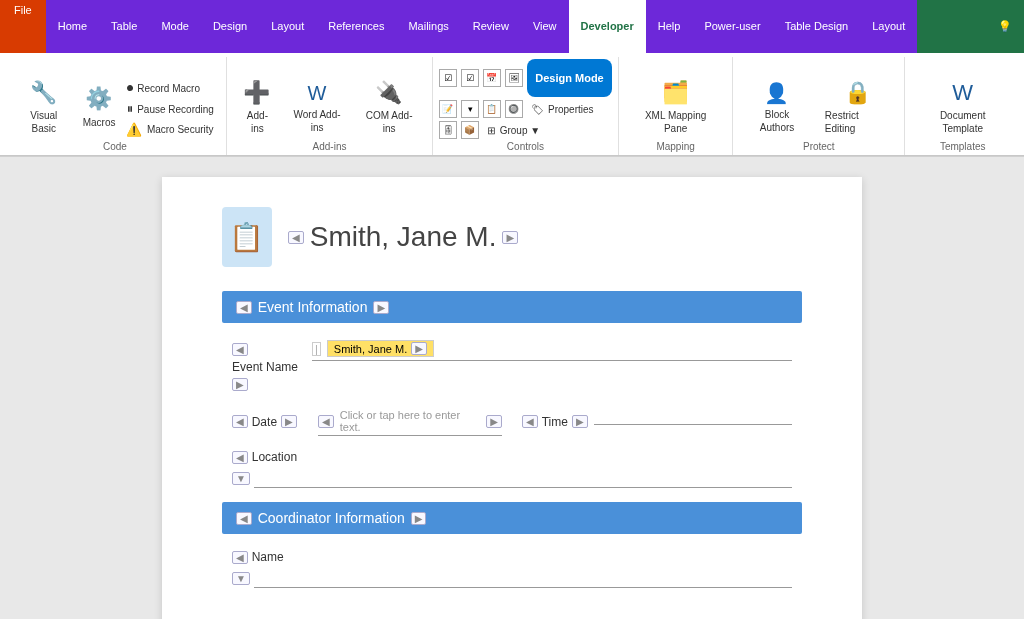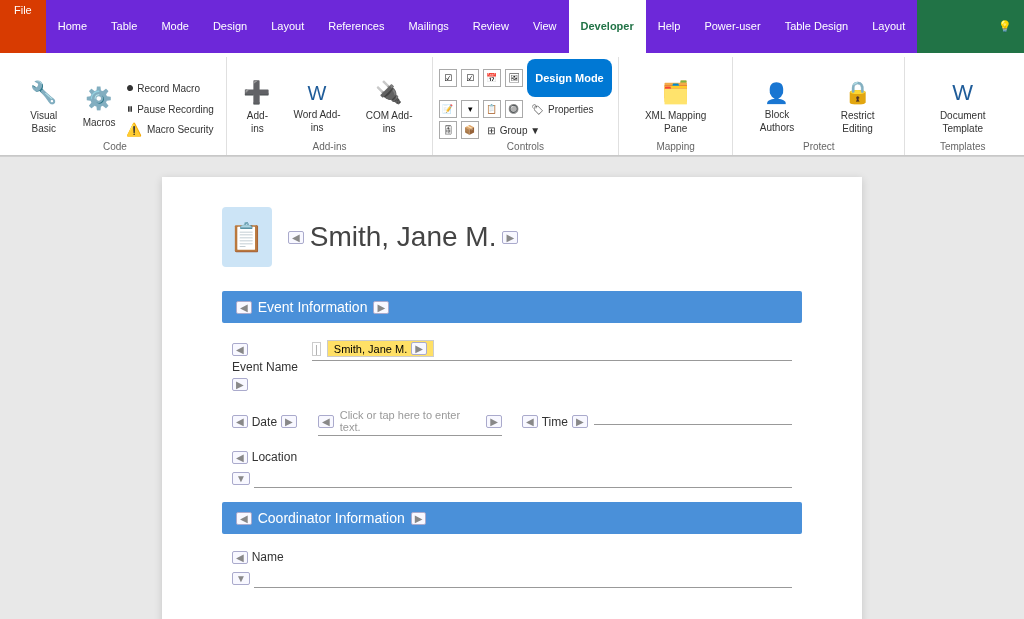--- a/index.html
+++ b/index.html
@@ -345,21 +345,21 @@
     </div>
 
     <div class="ribbon-group">
       <div class="ribbon-group-content" style="gap:6px;">
         <div class="ribbon-btn-large">
           <div class="icon" style="font-size:20px;">👤</div>
           <span style="text-align:center;">Block Authors</span>
         </div>
         <div class="ribbon-btn-large">
           <div class="icon">🔒</div>
-          <span style="text-align:center;">Restrict Editing</span>
+          <span style="text-align:left;">Restrict Editing</span>
         </div>
       </div>
       <div class="ribbon-group-label">Protect</div>
     </div>
 
     <div class="ribbon-group">
       <div class="ribbon-group-content">
         <div class="ribbon-btn-large">
           <div class="icon" style="font-size:22px; color:#1f5c99;">W</div>
           <span style="text-align:center;">Document Template</span>

